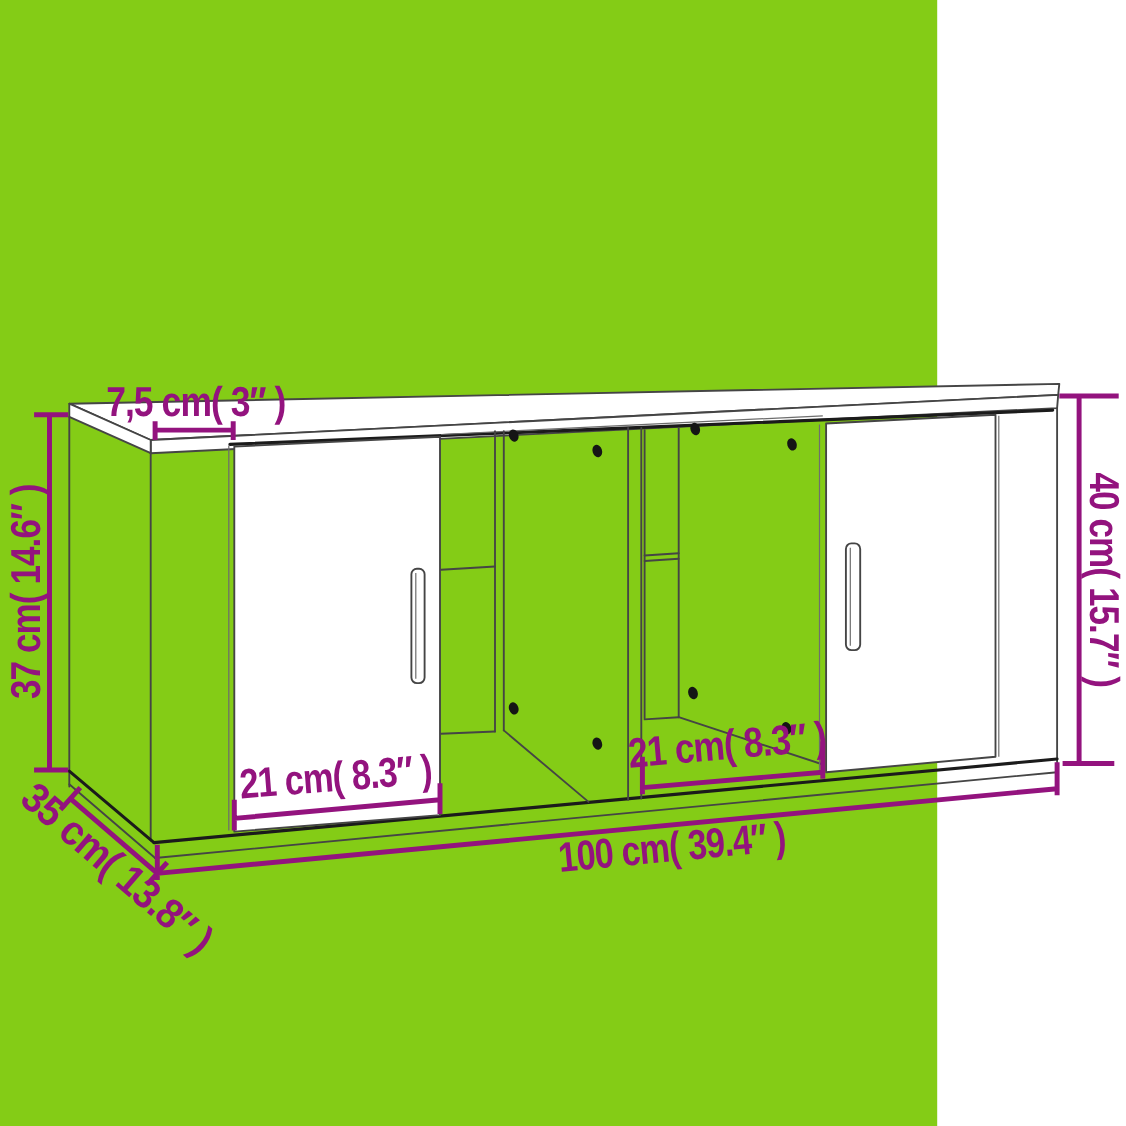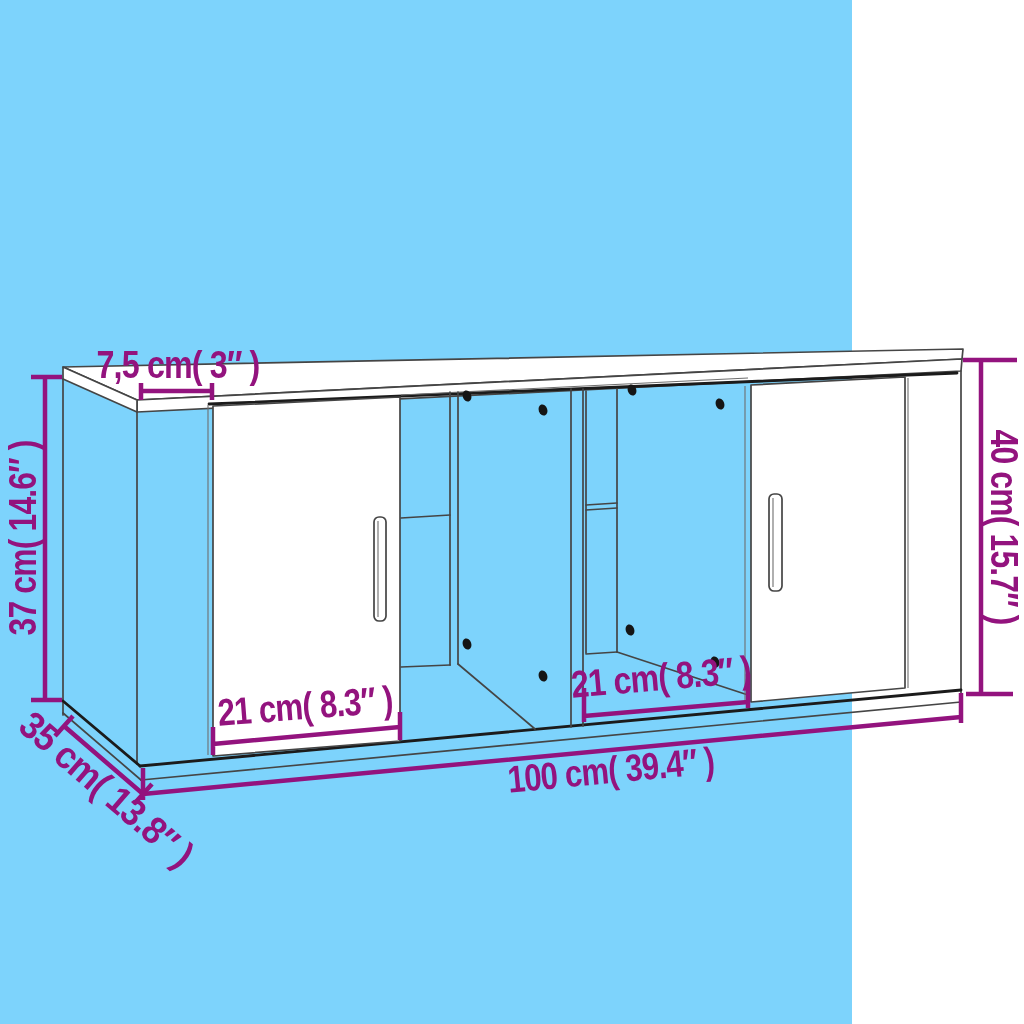--- a/index.html
+++ b/index.html
@@ -8,21 +8,21 @@
     background: #ffffff;
     width: 1024px;
     height: 1024px;
     overflow: hidden;
     font-family: "Liberation Sans", sans-serif;
   }
   .stage {
     position: relative;
     width: 852px;
     height: 1024px;
-    background: #7dd3fc;
+    background: #84cc16;
   }
   svg { display: block; }
   .art-line   { stroke: #454545; stroke-width: 1.7; fill: none; stroke-linecap: round; }
   .art-thin   { stroke: #6e6e6e; stroke-width: 1.1; fill: none; }
   .art-dark   { stroke: #1b1b1b; stroke-width: 2.8; fill: none; stroke-linecap: round; }
   .art-face   { fill: #ffffff; stroke: #454545; stroke-width: 1.7; stroke-linejoin: round; }
   .screw      { fill: #151515; stroke: none; }
   .dim-line   { stroke: #93137E; stroke-width: 4.5; fill: none; stroke-linecap: butt; }
   .dim-text   {
     fill: #93137E;

